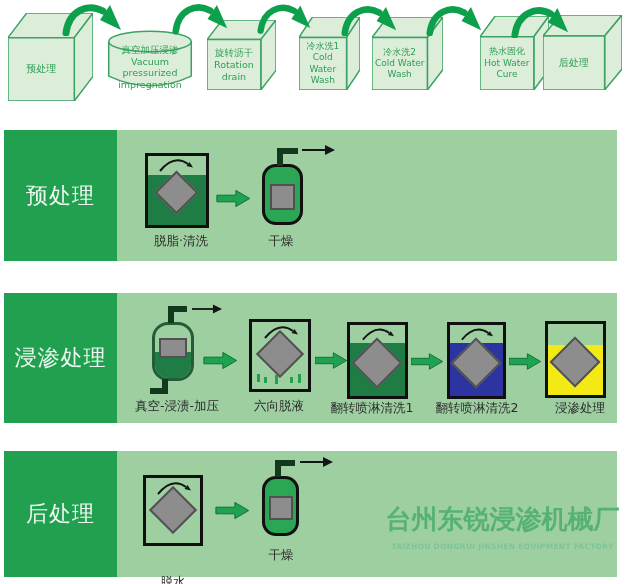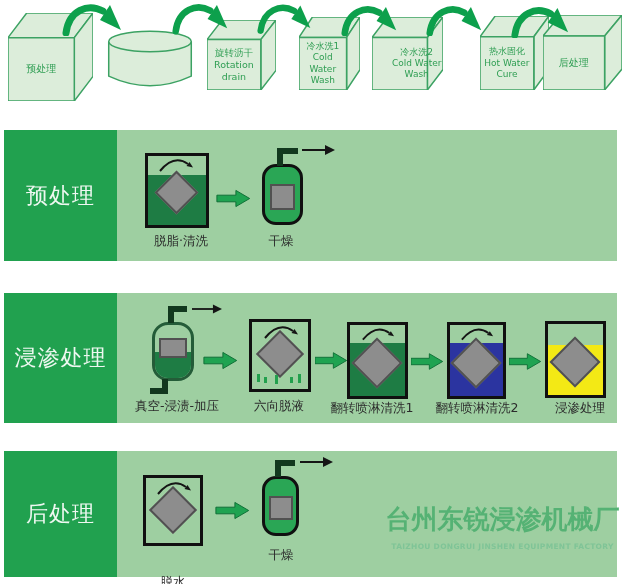--- a/index.html
+++ b/index.html
@@ -51,20 +51,24 @@
       <rect x="0" y="28" width="78" height="72" fill="#dcedda" stroke="#3ca263" stroke-width="1.5" vector-effect="non-scaling-stroke"></rect>
     </svg>
     <div class="cube-lbl">预处理</div>
   </div>
 
   <div class="topitem" style="left:107px;top:30px;width:86px;height:64px;">
     <svg viewBox="0 0 100 100" preserveAspectRatio="none">
       <path d="M2,18 L2,72 Q50,102 98,72 L98,18" fill="#dcedda" stroke="#3ca263" stroke-width="1.5" vector-effect="non-scaling-stroke"></path>
       <ellipse cx="50" cy="18" rx="48" ry="16" fill="#dcedda" stroke="#3ca263" stroke-width="1.5" vector-effect="non-scaling-stroke"></ellipse>
     </svg>
+    <div class="cyl-lbl">真空加压浸渗
+Vacuum
+pressurized
+impregnation</div>
   </div>
 
   <div class="topitem" style="left:207px;top:20px;width:69px;height:70px;">
     <svg viewBox="0 0 100 100" preserveAspectRatio="none">
       <polygon points="0,28 22,0 100,0 78,28" fill="#dcedda" stroke="#3ca263" stroke-width="1.5" vector-effect="non-scaling-stroke"></polygon>
       <polygon points="78,28 100,0 100,72 78,100" fill="#dcedda" stroke="#3ca263" stroke-width="1.5" vector-effect="non-scaling-stroke"></polygon>
       <rect x="0" y="28" width="78" height="72" fill="#dcedda" stroke="#3ca263" stroke-width="1.5" vector-effect="non-scaling-stroke"></rect>
     </svg>
     <div class="cube-lbl" style="font-size:9.5px;">旋转沥干
 Rotation
@@ -81,21 +85,21 @@
 Cold Water
 Wash</div>
   </div>
 
   <div class="topitem" style="left:372px;top:17px;width:71px;height:73px;">
     <svg viewBox="0 0 100 100" preserveAspectRatio="none">
       <polygon points="0,28 22,0 100,0 78,28" fill="#dcedda" stroke="#3ca263" stroke-width="1.5" vector-effect="non-scaling-stroke"></polygon>
       <polygon points="78,28 100,0 100,72 78,100" fill="#dcedda" stroke="#3ca263" stroke-width="1.5" vector-effect="non-scaling-stroke"></polygon>
       <rect x="0" y="28" width="78" height="72" fill="#dcedda" stroke="#3ca263" stroke-width="1.5" vector-effect="non-scaling-stroke"></rect>
     </svg>
-    <div class="cube-lbl" style="font-size:9px;padding-left:17px;">冷水洗2
+    <div class="cube-lbl" style="font-size:9px;">冷水洗2
 Cold Water
 Wash</div>
   </div>
 
   <div class="topitem" style="left:480px;top:16px;width:69px;height:74px;">
     <svg viewBox="0 0 100 100" preserveAspectRatio="none">
       <polygon points="0,28 22,0 100,0 78,28" fill="#dcedda" stroke="#3ca263" stroke-width="1.5" vector-effect="non-scaling-stroke"></polygon>
       <polygon points="78,28 100,0 100,72 78,100" fill="#dcedda" stroke="#3ca263" stroke-width="1.5" vector-effect="non-scaling-stroke"></polygon>
       <rect x="0" y="28" width="78" height="72" fill="#dcedda" stroke="#3ca263" stroke-width="1.5" vector-effect="non-scaling-stroke"></rect>
     </svg>

